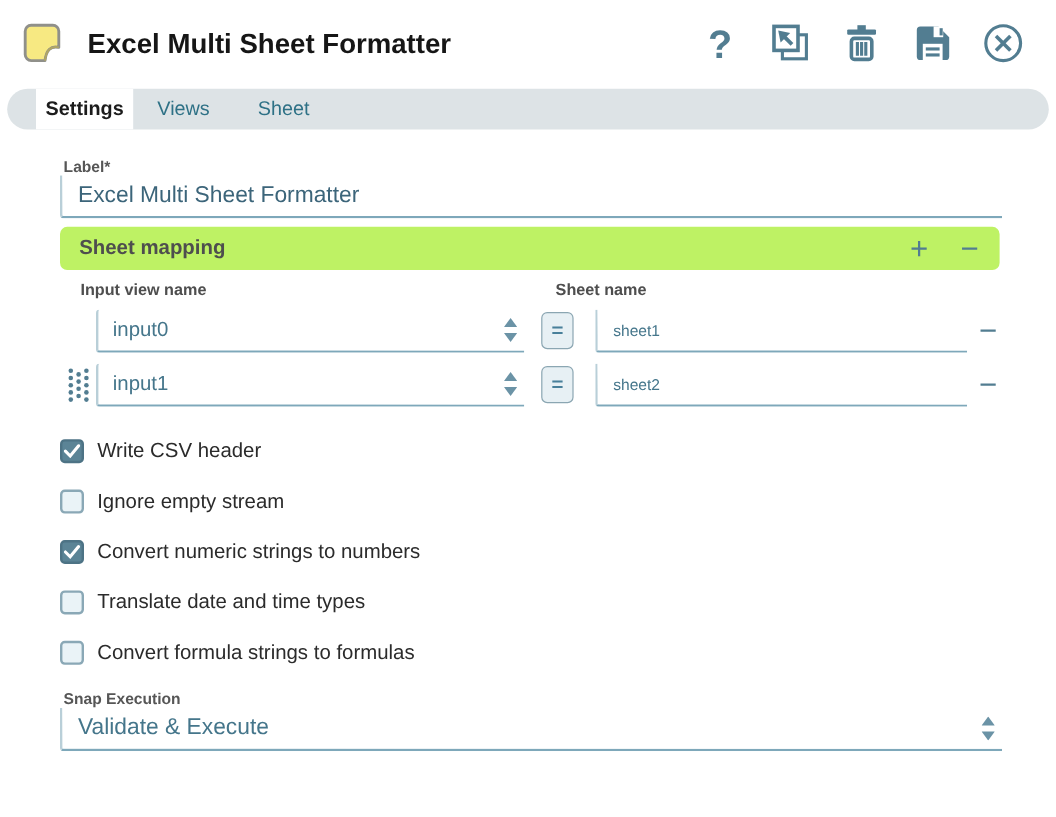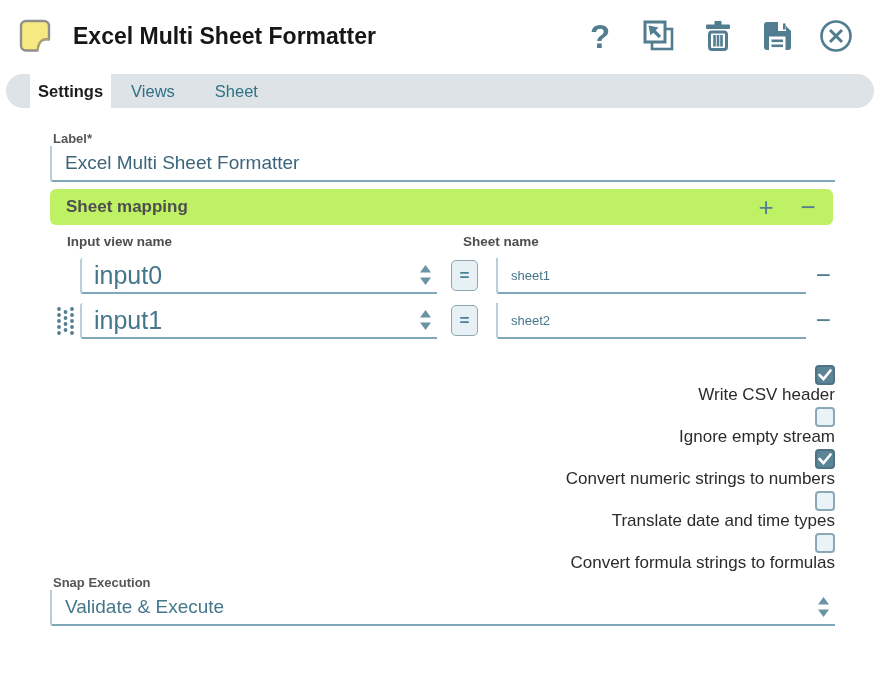--- a/index.html
+++ b/index.html
@@ -39,34 +39,34 @@
   .bar-btn + .bar-btn { margin-left:16px; }
   .col-headers { display:flex; margin-top:9px; }
   .col-h { font-size:13.5px; font-weight:bold; color:#4e4e4e; }
   .col-h1 { margin-left:17px; width:396px; }
   .map-row { display:flex; align-items:flex-end; height:45px; }
   .handle { width:30px; height:36px; display:flex; align-items:center; justify-content:center; visibility:hidden; cursor:grab; }
   .handle.visible { visibility:visible; }
   .iv-field { width:357px; height:36px; display:flex; align-items:center;
               border-left:2px solid #b9cfd8; border-bottom:2px solid #7ea8ba;
               border-top-left-radius:3px; border-bottom-left-radius:3px;
-              padding:0 6px 0 12px; font-size:25px; color:#45768b; }
+              padding:0 6px 0 12px; font-size:17px; color:#45768b; }
   .iv-field .spacer, .sel-field .spacer { flex:1; }
   .eq-btn { width:27px; height:31px; margin:0 18px 3px 14px; background:#e7f0f4;
             border:1.5px solid #8ba6b2; border-radius:5px; display:flex; align-items:center;
             justify-content:center; font-size:17px; font-weight:bold; color:#49809a; cursor:pointer; }
   .sh-field { width:310px; height:36px; display:flex; align-items:center;
               border-left:2px solid #b9cfd8; border-bottom:2px solid #7ea8ba;
               border-bottom-left-radius:3px; padding-left:13px; font-size:13px; color:#45768b; }
   .row-minus { margin-left:auto; margin-right:2px; margin-bottom:6px; font-size:26px; line-height:1;
                color:#527d91; cursor:pointer; }
 
   
   .cb-list { margin-top:26px; }
-  .cb-row { display:flex; align-items:flex-end; margin-bottom:21px; height:21px;flex-direction:column; }
+  .cb-row { display:flex; align-items:center; margin-bottom:21px; height:21px; }
   .cb { width:20px; height:20px; border-radius:4px; background:#eaf3f7; border:2px solid #8aa8b6;
         display:flex; align-items:center; justify-content:center; cursor:pointer; flex:0 0 auto; }
   .cb .tick { display:none; }
   .cb.checked { background:#5b8496; border-color:#4d7385; }
   .cb.checked .tick { display:block; }
   .cb-label { margin-left:11px; font-size:17px; color:#2b2b2b; }
 
   
   .snap-exec { margin-top:10px; }
   .sel-field { width:785px; height:36px; display:flex; align-items:center; padding:0 6px 0 13px;

